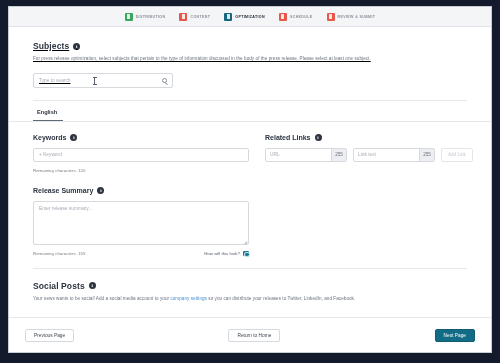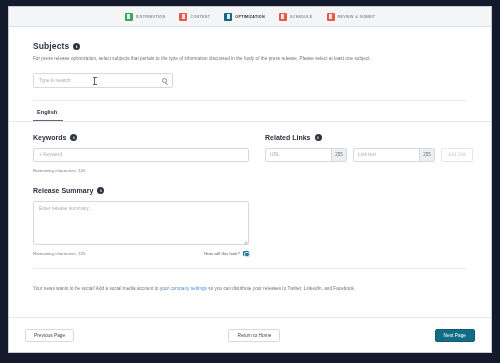--- a/index.html
+++ b/index.html
@@ -405,21 +405,21 @@
         <span class="step-label">SCHEDULE</span>
       </div>
       <div class="step">
         <span class="step-icon" style="background:#e8574a"></span>
         <span class="step-label">REVIEW &amp; SUBMIT</span>
       </div>
     </div>
 
     <div class="content">
 
-      <div class="block" style="padding-top:14px;">
+      <div class="block" style="padding-top:14px;text-decoration:underline;">
         <h2 class="section-title">
           <span>Subjects</span>
           <span class="info-icon">i</span>
         </h2>
         <div class="desc">For press release optimization, select subjects that pertain to the type of information discussed in the body of the press release. Please select at least one subject.</div>
         <div class="searchbox">
           <span class="ph">Type to search</span>
           <span class="caret"></span>
           <span class="mag"></span>
         </div>
@@ -475,20 +475,24 @@
           <span class="remaining" style="margin-top:0">Remaining characters: 155</span>
           <span class="howlook">
             <span>How will this look?</span>
             <span class="howlook-icon"></span>
           </span>
         </div>
         <div class="hr"></div>
       </div>
 
       <div class="block" style="margin-top:12px;">
+        <h2 class="section-title">
+          <span>Social Posts</span>
+          <span class="info-icon">i</span>
+        </h2>
         <div class="desc">
           <span>Your news wants to be social! Add a social media account to your </span><a href="#">company settings</a><span> so you can distribute your releases to Twitter, LinkedIn, and Facebook.</span>
         </div>
       </div>
 
       <div style="flex:1 1 auto"></div>
       <div class="footer-rule"></div>
 
       <div class="footer-nav">
         <div class="btn btn-ghost">Previous Page</div>

